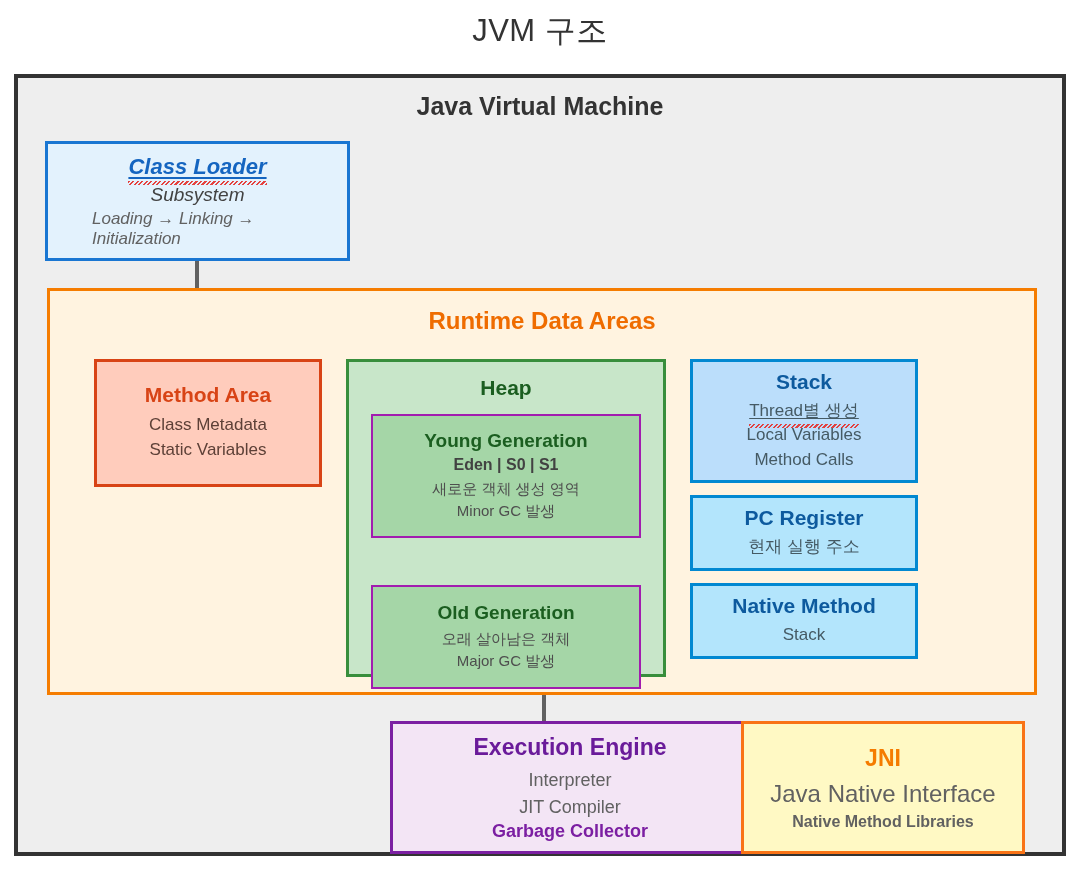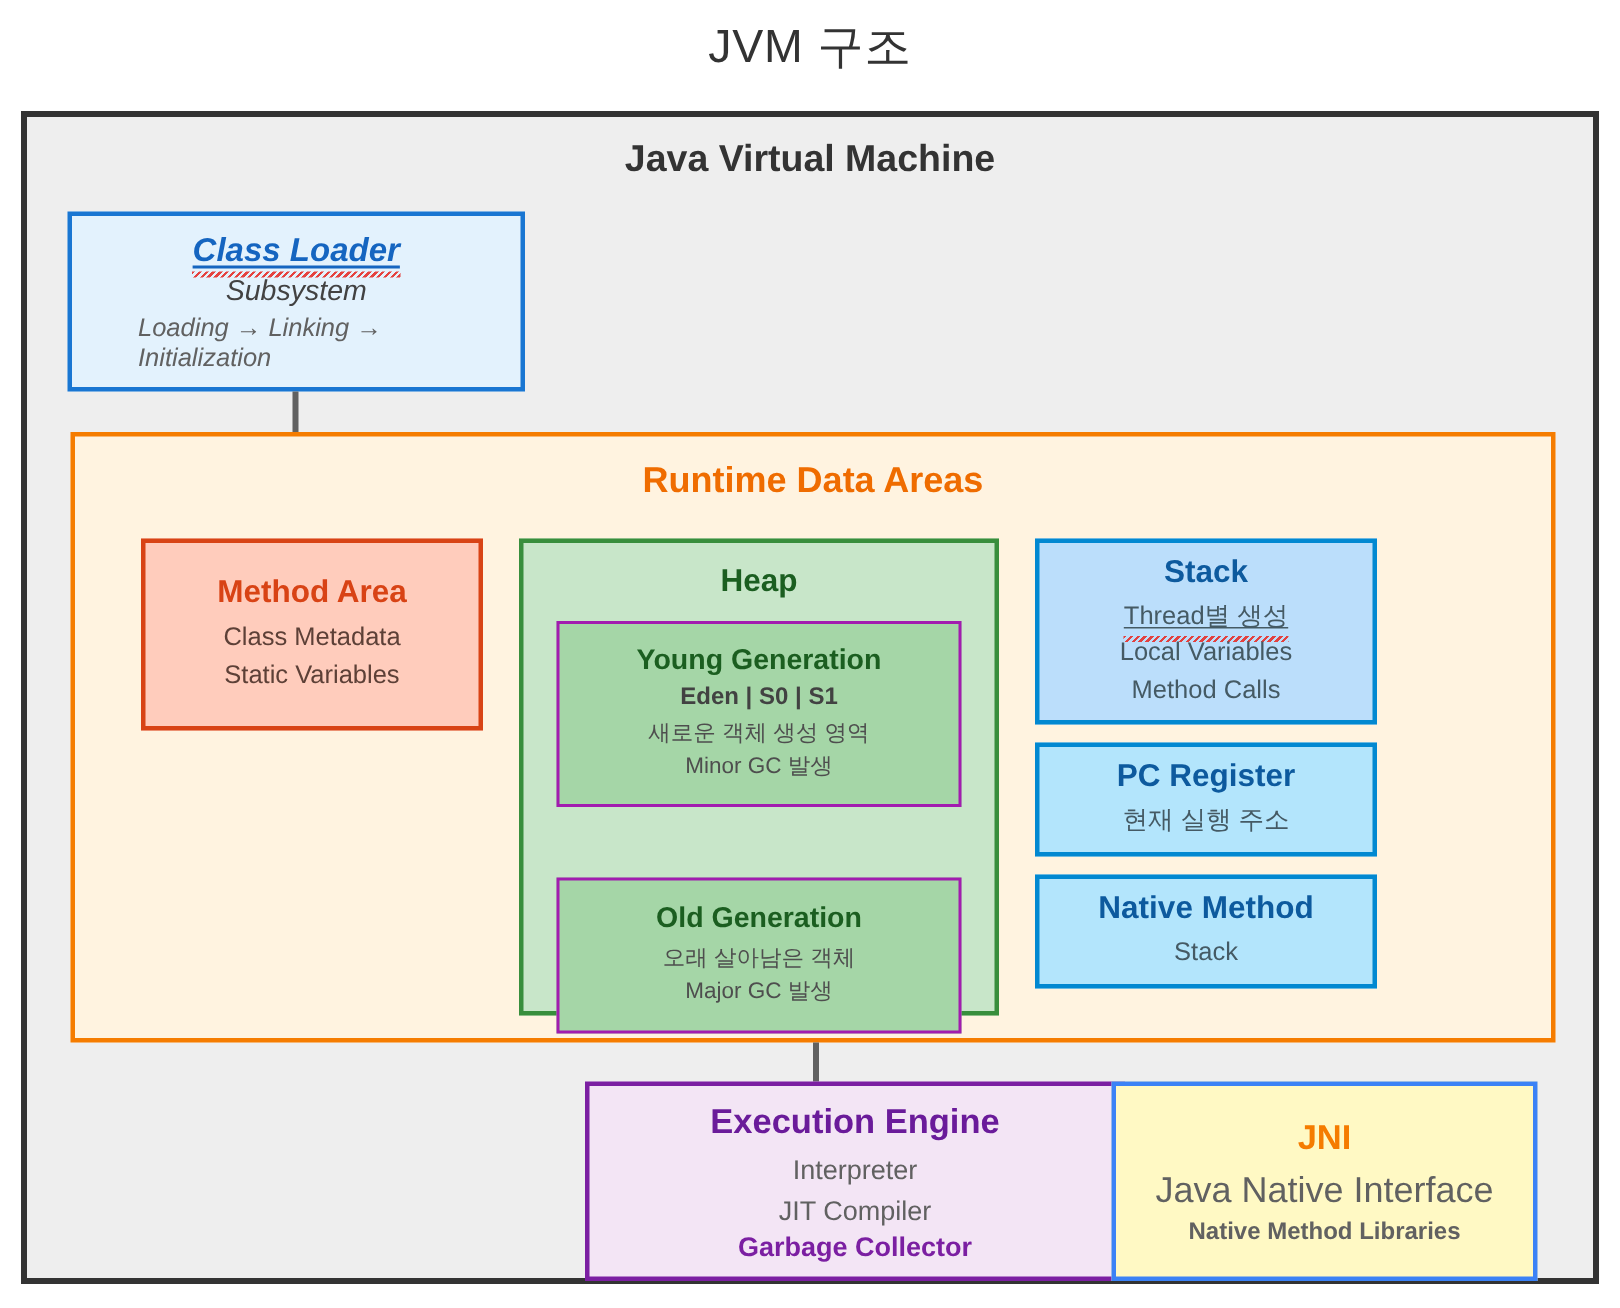--- a/index.html
+++ b/index.html
@@ -137,21 +137,21 @@
     align-items: center; justify-content: center;
   }
   .ex-title { font-size: 23px; font-weight: 700; color: #6a1b9a; margin-bottom: 6px; }
   .ex-line  { font-size: 18px; color: #616161; line-height: 1.5; }
   .ex-gc    { font-size: 18px; font-weight: 700; color: #7b1fa2; }
 
   .jni {
     position: absolute; left: 723px; top: 643px;
     width: 284px; height: 133px;
     background: #fff9c4;
-    border: 3px solid #3b82f6;
+    border: 3px solid #f97316;
     display: flex; flex-direction: column;
     align-items: center; justify-content: center;
   }
   .jni-title { font-size: 23px; font-weight: 700; color: #f57c00; margin-bottom: 8px; }
   .jni-line  { font-size: 24px; color: #616161; margin-bottom: 5px; }
   .jni-line2 { font-size: 16px; font-weight: 700; color: #616161; }
 </style>
 </head>
 <body>
 

